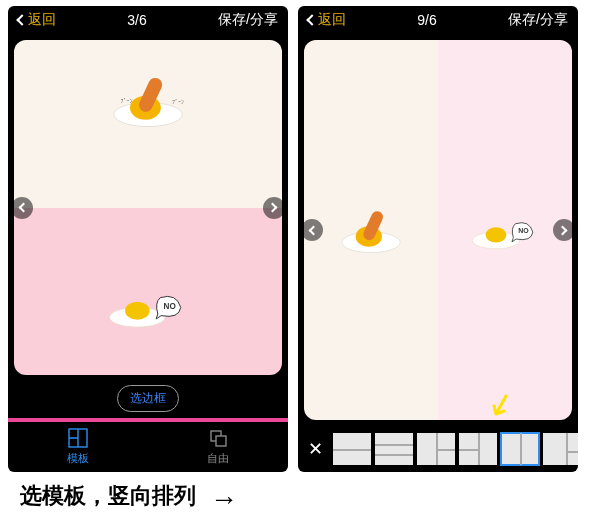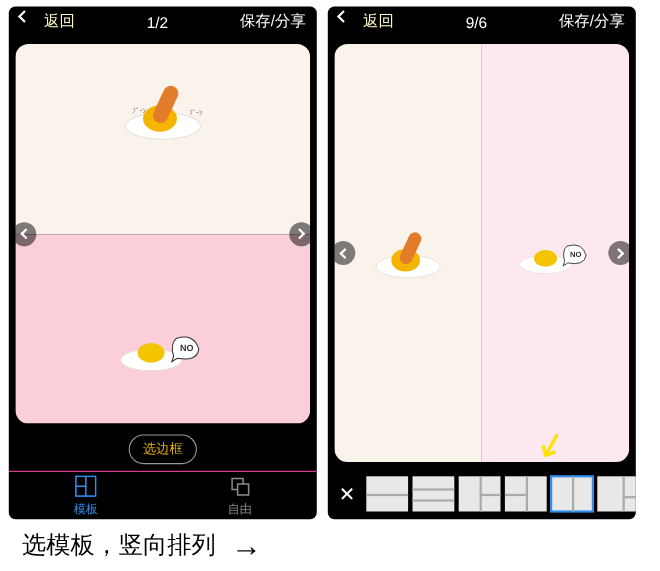--- a/index.html
+++ b/index.html
@@ -2,71 +2,71 @@
 <html><head>
 <meta charset="utf-8">
 <style>
 *{margin:0;padding:0;box-sizing:border-box;font-family:"PingFang SC","Microsoft YaHei",sans-serif}
 body{background:#fff;display:flex;flex-direction:column;width:600px;height:519px}
 .phones{display:flex;gap:10px;padding:6px 8px 0}
 .phone{background:#000;border-radius:6px;display:flex;flex-direction:column;overflow:hidden;position:relative}
 .phone.left{width:280px;height:466px}
 .phone.right{width:280px;height:466px}
 .status-bar{height:28px;display:flex;align-items:center;justify-content:space-between;padding:0 10px;color:#fff;font-size:14px}
-.back{display:flex;gap:14px;font-size:14px;color:#fef9c3}
+.back{display:flex;align-items:center;gap:2px;font-size:14px;color:#eab308}
 .chev{width:8px;height:8px;border-left:2px solid #fff;border-bottom:2px solid #fff;transform:rotate(45deg)}
 .canvas{flex:1;margin:6px;border-radius:12px;position:relative;overflow:hidden}
 .canvas.v{display:flex;flex-direction:column}
 .canvas.h{display:flex;flex-direction:row}
 .pane{flex:1;position:relative}
 .pane.cream{background:#faf3ec}
 .pane.pink{background:#facfd9}
 .pane.lightpink{background:#fde8ef}
 .egg{position:absolute;width:90px;height:60px}
 .egg svg{width:100%;height:100%}
 .egg1{top:30px;left:50%;transform:translateX(-50%)}
 .egg2{bottom:40px;left:50%;transform:translateX(-50%)}
 .eggA{top:50%;left:50%;transform:translate(-50%,-50%) scale(0.85)}
 .nav-arrow{position:absolute;top:50%;transform:translateY(-50%);width:22px;height:22px;background:rgba(0,0,0,0.5);border-radius:50%;display:flex;align-items:center;justify-content:center}
 .nav-arrow.l{left:-3px}
 .nav-arrow.r{right:-3px}
 .nav-arrow .ch{width:7px;height:7px;border-left:2px solid #fff;border-top:2px solid #fff}
 .nav-arrow.l .ch{transform:rotate(-45deg);margin-left:3px}
 .nav-arrow.r .ch{transform:rotate(135deg);margin-right:3px}
 .pill-row{display:flex;justify-content:center;gap:10px;padding:4px 0 6px}
-.pill{border:1px solid #999;color:#eab308;font-size:12px;padding:4px 12px;border-radius:14px}
+.pill{border:1px solid #999;color:#3b82f6;font-size:12px;padding:4px 12px;border-radius:14px}
 .pill.hl{position:relative}
 .hl-ring{position:absolute;inset:-4px -6px;border:3px solid #ffe200;border-radius:50%;transform:scaleY(0.7)}
-.tab-row{display:flex;height:44px;border-top:1px solid #ec4899}
+.tab-row{display:flex;height:54px;border-top:4px solid #ec4899}
 .tab{flex:1;display:flex;flex-direction:column;align-items:center;justify-content:center;gap:3px;font-size:11px;color:#888}
 .tab.active{color:#2d8ef0}
 .tab-icon{width:20px;height:20px;display:flex;align-items:center;justify-content:center}
 .tab-icon svg{width:20px;height:20px}
 .template-strip{height:46px;display:flex;align-items:center;padding:0 4px;gap:4px}
 .close-x{color:#fff;font-size:18px;padding:0 6px}
 .tmpl{width:38px;height:32px;background:#e8e8e8;position:relative;flex-shrink:0}
 .tmpl.sel{outline:2px solid #2d8ef0;outline-offset:-1px}
 .tmpl .vline{position:absolute;background:#aaa;width:2px;top:0;bottom:0}
 .tmpl .hline{position:absolute;background:#aaa;height:2px;left:0;right:0}
-.caption{display:flex;align-items:center;gap:14px;padding:8px 20px;font-size:22px;font-weight:normal}
+.caption{display:flex;align-items:center;gap:14px;padding:8px 20px;font-size:22px;font-weight:bold}
 .arrow-big{font-size:28px}
 .yellow-arrow{position:absolute;bottom:48px;right:64px;pointer-events:none}
 </style>
 </head>
 <body>
 
 <div class="phones">
 
   <div class="phone left">
     <div class="status-bar">
       <div class="back">
           <span class="chev"></span>
           <span>返回</span>
         </div>
-      <div>1/2</div>
+      <div>3/6</div>
       <div>保存/分享</div>
     </div>
     <div class="canvas v">
       <div class="pane cream">
         <div class="egg egg1">
           <svg viewBox="0 0 100 70">
               <ellipse cx="50" cy="52" rx="40" ry="14" fill="#fff" stroke="#e0ddd0"></ellipse>
               <ellipse cx="47" cy="44" rx="18" ry="14" fill="#f5b400"></ellipse>
               <rect x="45" y="8" width="16" height="42" rx="8" fill="#e27b2a" transform="rotate(25 53 29)"></rect>
               <text x="18" y="38" font-size="7" fill="#555">ﾌﾞｰﾝ</text>

